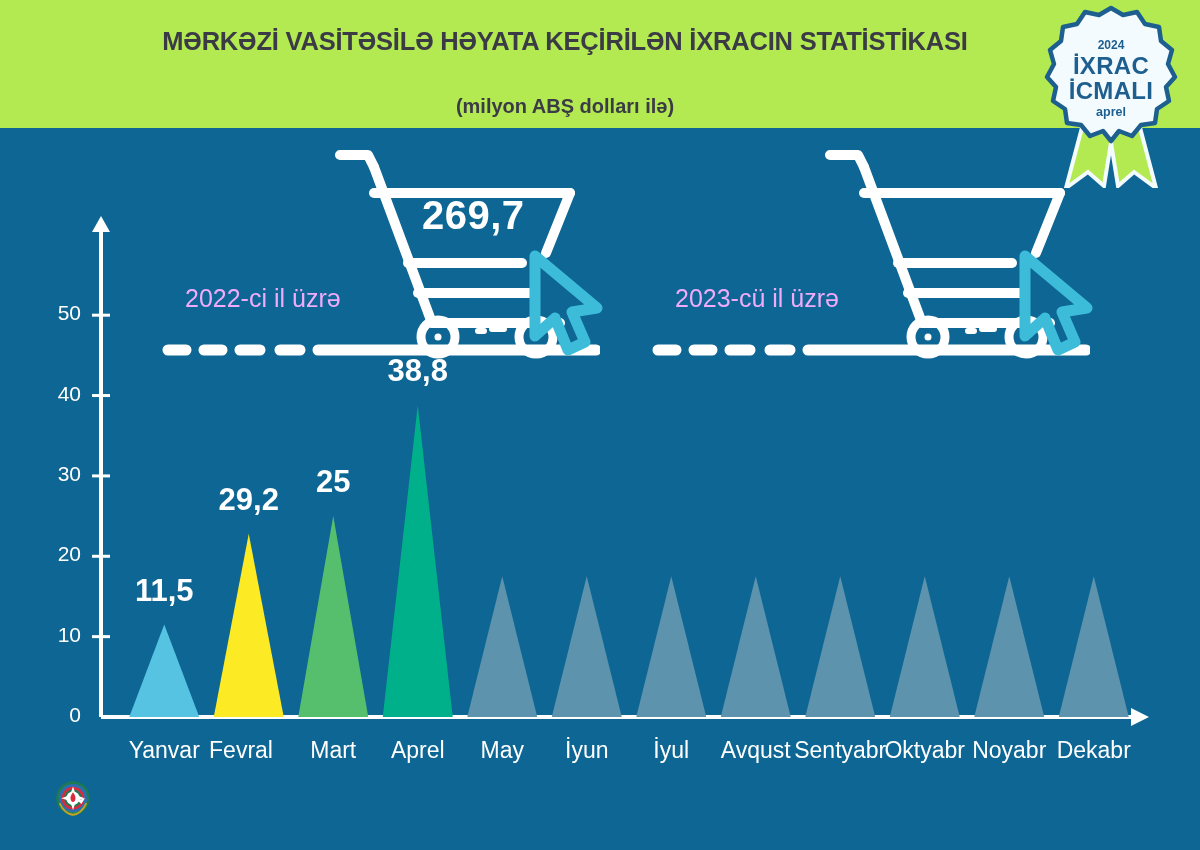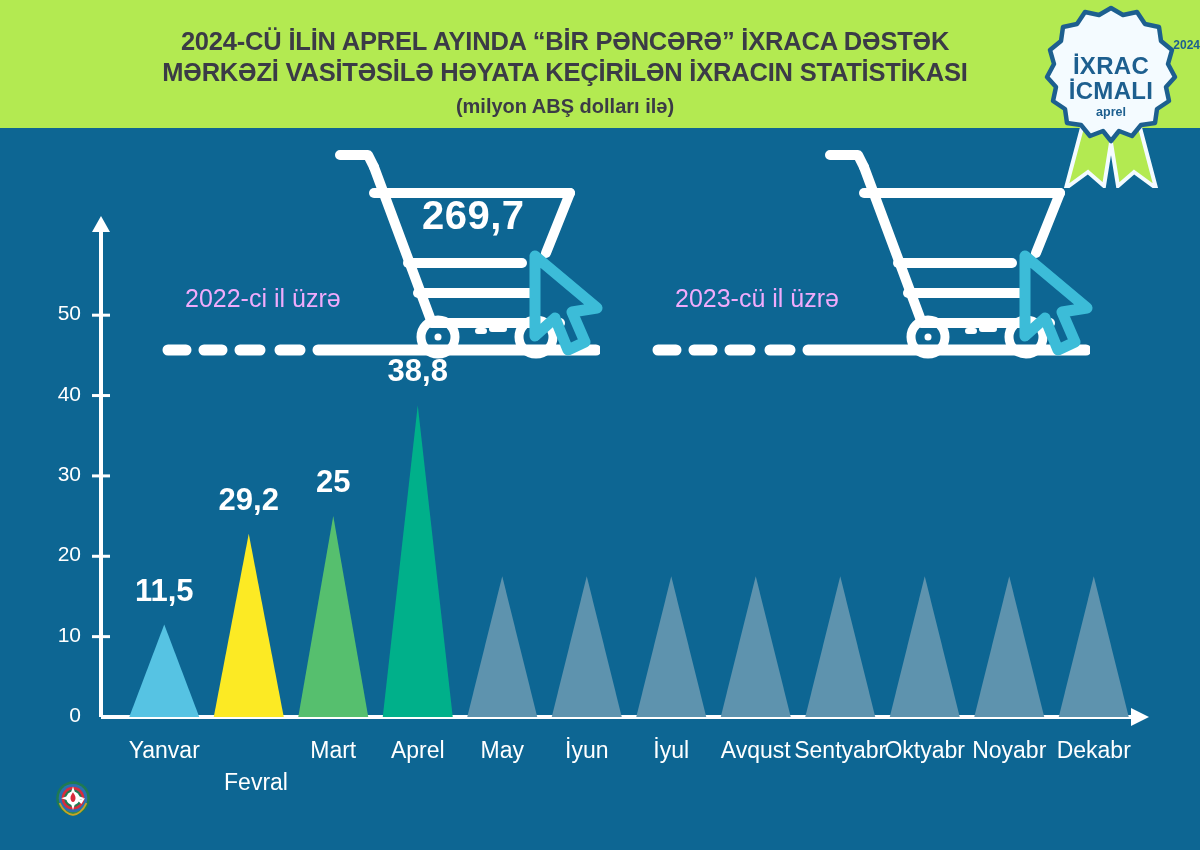--- a/index.html
+++ b/index.html
@@ -32,21 +32,21 @@
     color:#3b3b46;
     font-weight:bold;
     font-size:20px;
   }
 
   
   .badge-wrap{position:absolute;left:1022px;top:2px;width:178px;height:186px;}
   .badge-wrap svg{display:block;}
   .badge-text{position:absolute;left:0;top:0;width:178px;height:150px;pointer-events:none;}
   .badge-year{
-    position:absolute;left:0;top:36px;width:178px;text-align:right;
+    position:absolute;left:0;top:36px;width:178px;text-align:center;
     color:#1d5f8f;font-size:12px;font-weight:bold;
   }
   .badge-main{
     position:absolute;left:0;top:51px;width:178px;text-align:center;
     color:#1d5f8f;font-size:24px;font-weight:bold;line-height:25px;
     letter-spacing:0.3px;
   }
   .badge-month{
     position:absolute;left:0;top:103px;width:178px;text-align:center;
     color:#1d5f8f;font-size:12.5px;font-weight:bold;
@@ -85,21 +85,20 @@
     letter-spacing:0.1px;
   }
 </style>
 </head>
 <body>
 
 <div id="stage">
 
   <div class="header">
     <div class="header-title">
-      <div>2024-CÜ İLİN APREL AYINDA “BİR PƏNCƏRƏ” İXRACA DƏSTƏK</div>
       <div>MƏRKƏZİ VASİTƏSİLƏ HƏYATA KEÇİRİLƏN İXRACIN STATİSTİKASI</div>
     </div>
     <div class="header-sub">(milyon ABŞ dolları ilə)</div>
   </div>
 
   <div class="badge-wrap">
     <svg width="178" height="186" viewBox="0 0 178 186">
 
       <path d="M62 118 L44 186 L66 170 L82 184 L92 122 Z" fill="#b3ea51" stroke="#f4fbff" stroke-width="4"></path>
       <path d="M116 118 L134 186 L112 170 L96 184 L86 122 Z" fill="#b3ea51" stroke="#f4fbff" stroke-width="4"></path>
@@ -205,21 +204,21 @@
     <div id="chart-overlay">
         <div class="ytick-label" style="left: 37px; top: 703px;">0</div>
         <div class="ytick-label" style="left: 37px; top: 622.636px;">10</div>
         <div class="ytick-label" style="left: 37px; top: 542.273px;">20</div>
         <div class="ytick-label" style="left: 37px; top: 461.909px;">30</div>
         <div class="ytick-label" style="left: 37px; top: 381.545px;">40</div>
         <div class="ytick-label" style="left: 37px; top: 301.182px;">50</div>
         <div class="spike-value" style="left: 84.25px; top: 572.582px; width: 160px;">11,5</div>
         <div class="month-label" style="left: 94.25px; top: 737px; width: 140px;">Yanvar</div>
         <div class="spike-value" style="left: 168.75px; top: 481.771px; width: 160px;">29,2</div>
-        <div class="month-label" style="left: 186px; top: 737px; width: 140px; margin-top: 32px;">Fevral</div>
+        <div class="month-label" style="left: 171px; top: 737px; width: 140px;">Fevral</div>
         <div class="spike-value" style="left: 253.25px; top: 464.091px; width: 160px;">25</div>
         <div class="month-label" style="left: 263.25px; top: 737px; width: 140px;">Mart</div>
         <div class="spike-value" style="left: 337.75px; top: 353.189px; width: 160px;">38,8</div>
         <div class="month-label" style="left: 347.75px; top: 737px; width: 140px;">Aprel</div>
         <div class="month-label" style="left: 432.25px; top: 737px; width: 140px;">May</div>
         <div class="month-label" style="left: 516.75px; top: 737px; width: 140px;">İyun</div>
         <div class="month-label" style="left: 601.25px; top: 737px; width: 140px;">İyul</div>
         <div class="month-label" style="left: 685.75px; top: 737px; width: 140px;">Avqust</div>
         <div class="month-label" style="left: 770.25px; top: 737px; width: 140px;">Sentyabr</div>
         <div class="month-label" style="left: 854.75px; top: 737px; width: 140px;">Oktyabr</div>

